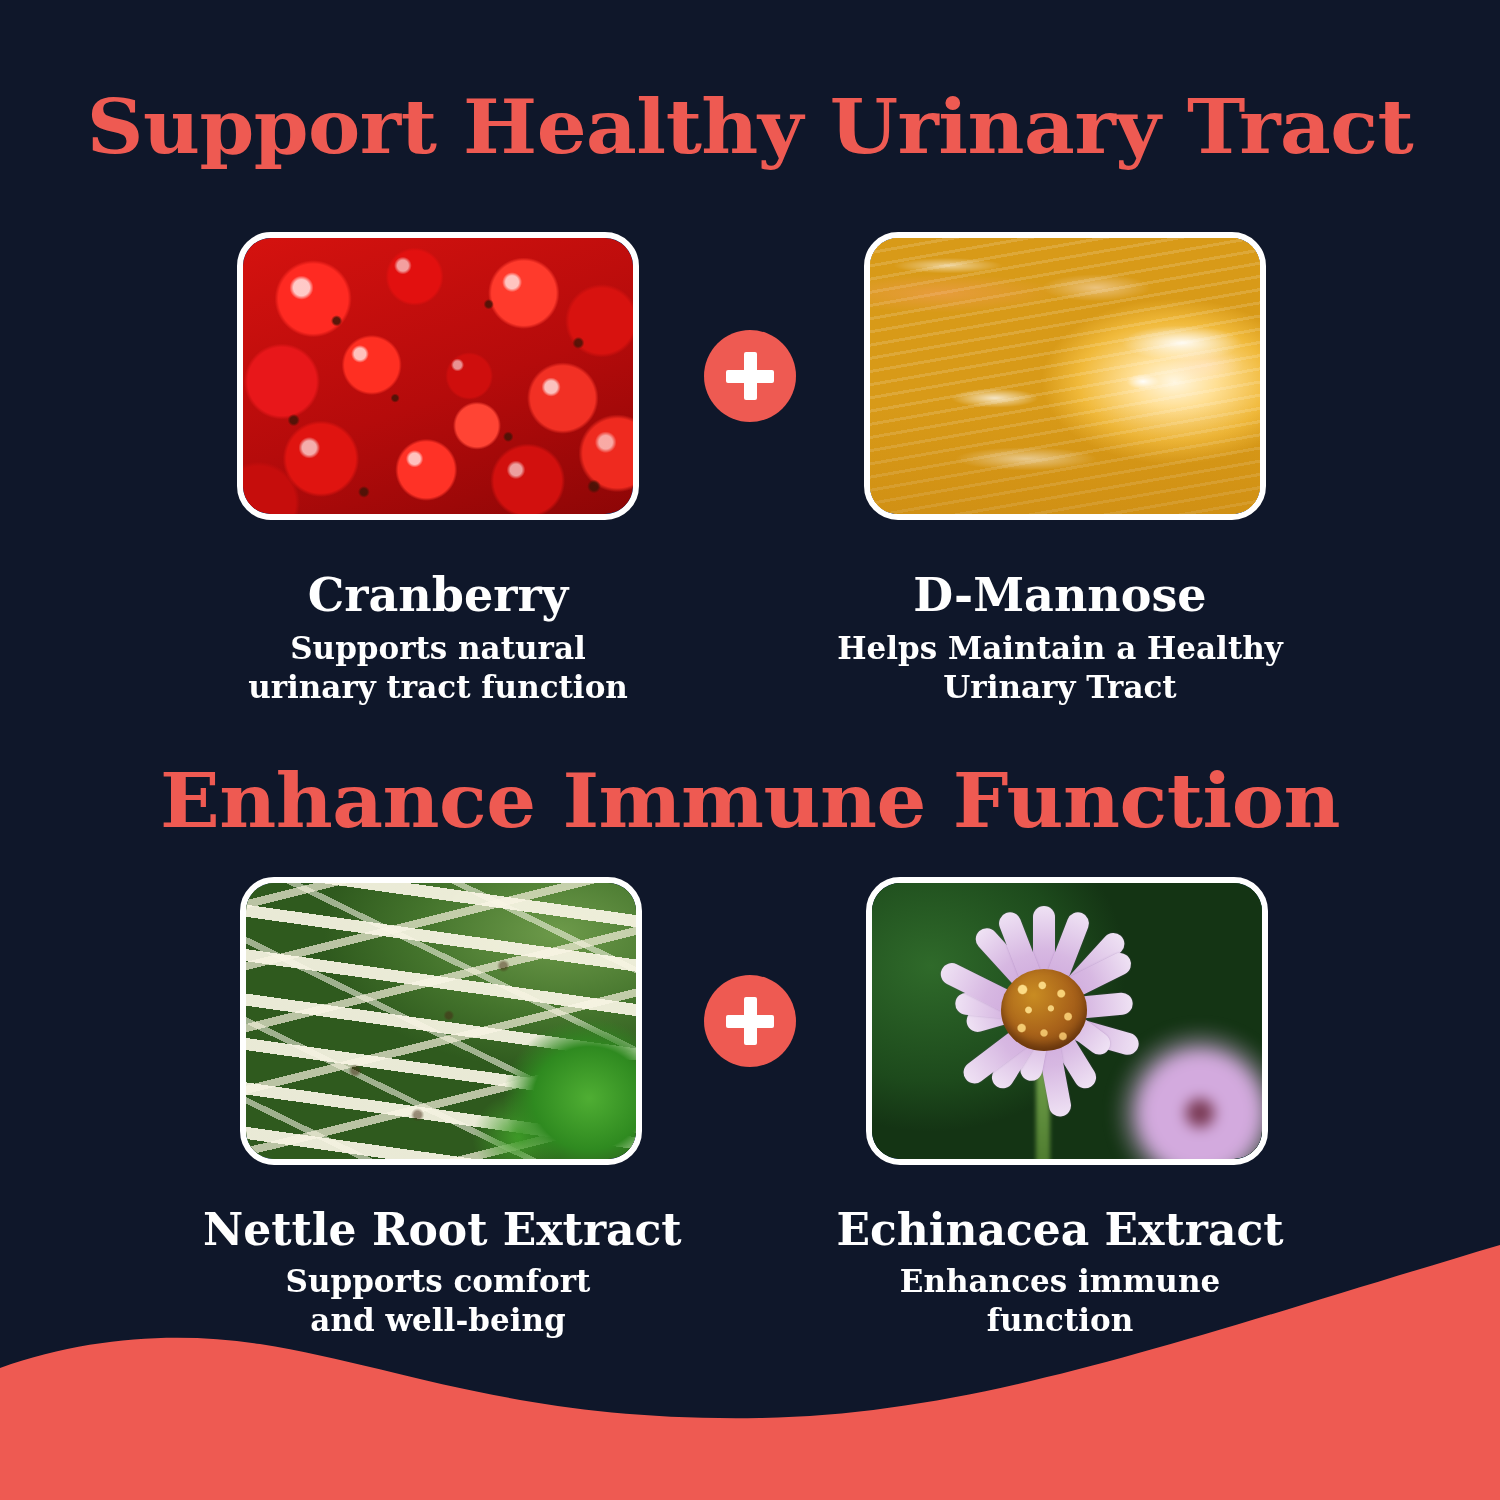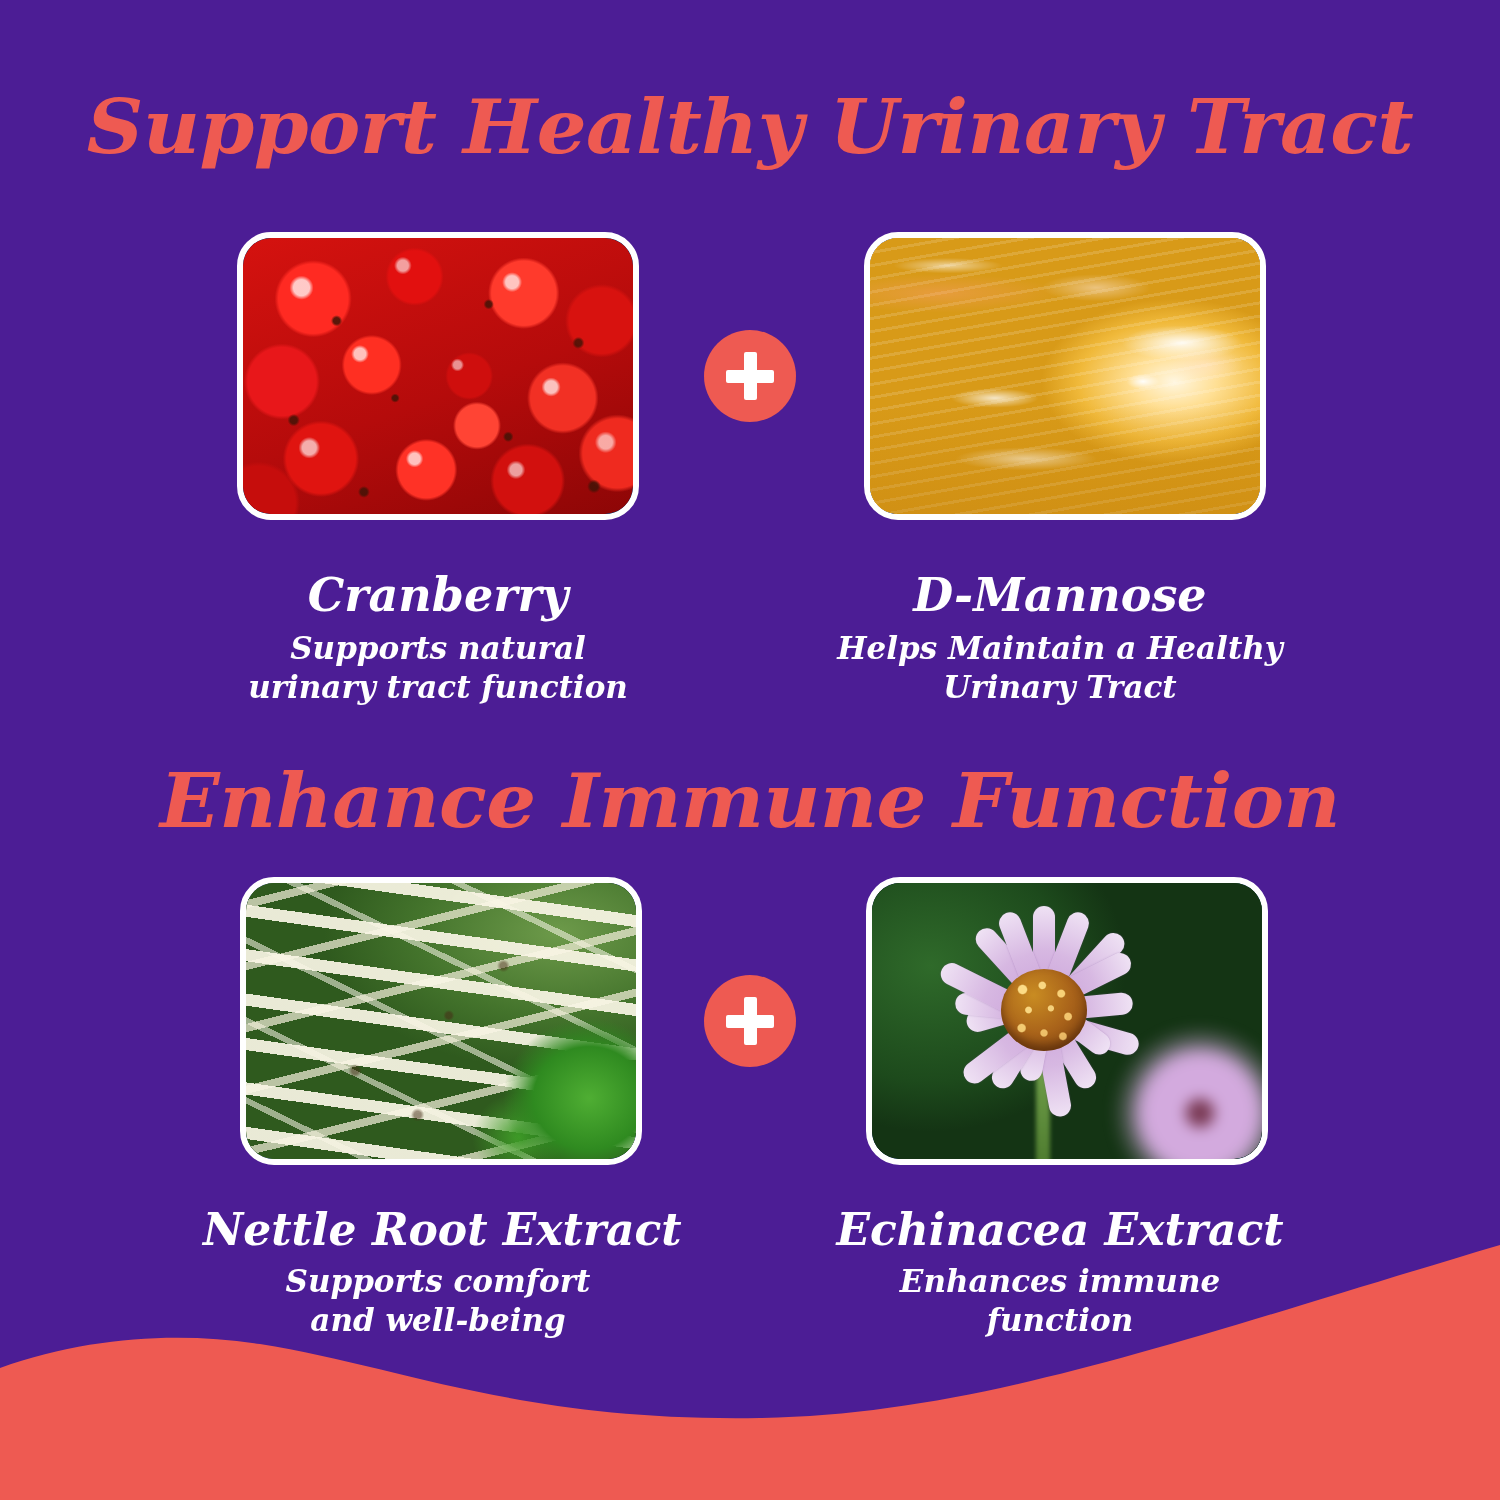--- a/index.html
+++ b/index.html
@@ -342,21 +342,21 @@
   #cap-cranberry  { left: 203px; top: 571px; }
   #cap-dmannose   { left: 825px; top: 571px; }
   #cap-nettle     { left: 203px; top: 1206px; }
   #cap-echinacea  { left: 825px; top: 1206px; }
   #cap-nettle .ingredient-name { font-size: 44px; }
   #cap-echinacea .ingredient-name { font-size: 44px; }
 </style>
 </head>
 <body style="background: rgb(18, 58, 126);">
 
-<div id="poster" style="background: #4c1d95; font-style: italic;">
+<div id="poster" style="background: #0f172a;">
 
   <div class="section-heading" id="heading-urinary" style="color: rgb(238, 90, 82);">Support Healthy Urinary Tract</div>
 
   <div class="row" id="row-urinary">
 
     <div class="col col-left">
       <div class="photo-card">
         <div class="photo-inner">
           <div class="berries"></div>
         </div>

